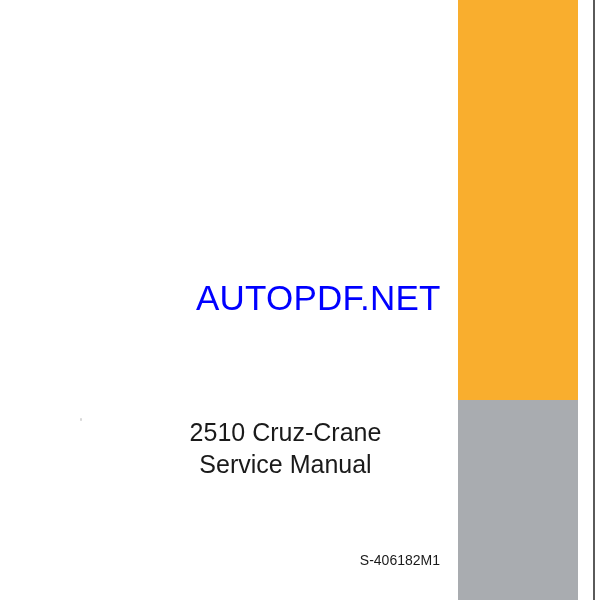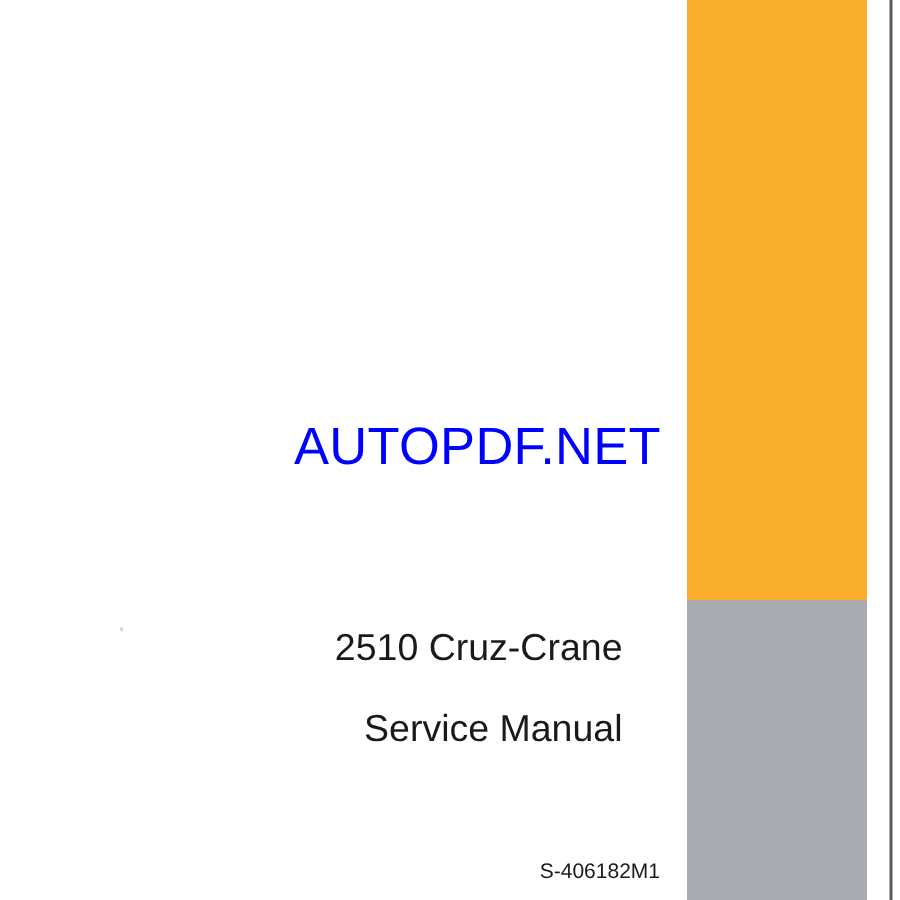--- a/index.html
+++ b/index.html
@@ -68,45 +68,44 @@
     line-height: 38px;
     letter-spacing: 0.2px;
     color: #0000ff;
     white-space: nowrap;
     font-weight: 400;
   }
 
   
   #title-block {
     position: absolute;
-    left: 108px;
+    left: 132px;
     top: 416px;
     width: 307px;
-    text-align: right;
+    text-align: center;
     color: #1a1a1a;
   }
   .title-line {
     font-size: 25px;
     line-height: 32px;
     white-space: nowrap;
     font-weight: 400;
   }
   #subtitle-line {
     font-size: 25px;
     line-height: 32px;
-    margin-top: 22px;
     white-space: nowrap;
     font-weight: 400;
   }
 
   
   #part-number {
     position: absolute;
     left: 200px;
-    top: 572px;
+    top: 552px;
     width: 240px;
     text-align: right;
     font-size: 14px;
     line-height: 16px;
     color: #1a1a1a;
     white-space: nowrap;
   }
 </style>
 </head>
 <body>

